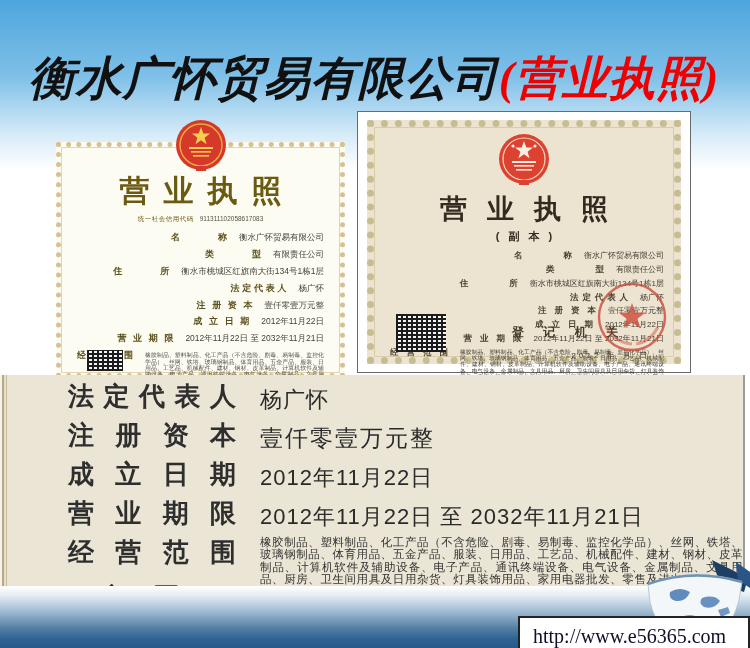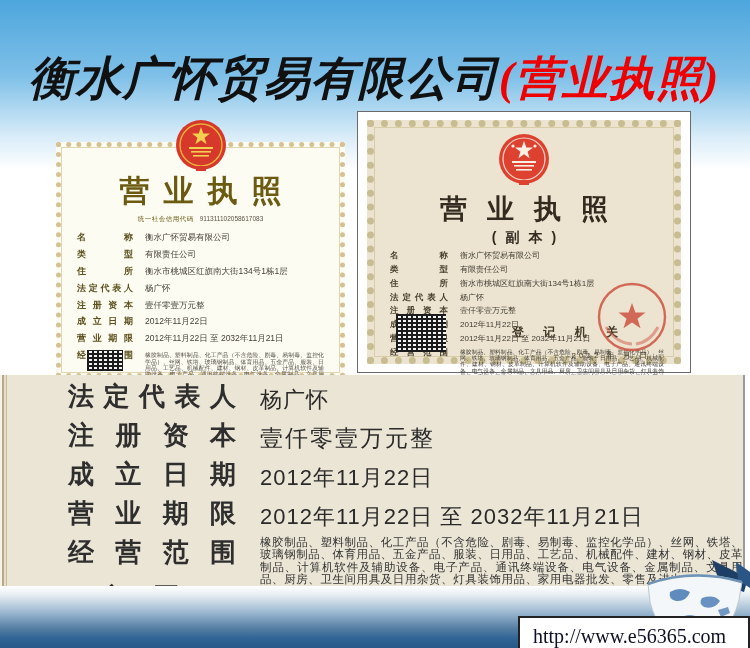--- a/index.html
+++ b/index.html
@@ -22,39 +22,39 @@
 
   
   .cert-left { position:absolute; left:56px; top:142px; width:289px; height:236px; z-index:1;
                background:#fdfcf2; border:5px dotted #d6c193; box-shadow:inset 0 0 0 1px #e3d5ae; }
   .cert-left .emblem { position:absolute; top:-28px; left:50%; transform:translateX(-50%); }
   .cl-title { margin-top:24px; text-align:center; font-weight:bold; font-size:30px;
               letter-spacing:14px; text-indent:14px; color:#6b5a10; white-space:nowrap; }
   .cl-sub { text-align:center; margin-top:3px; font-size:6.5px; color:#6b5a10; letter-spacing:.5px; }
   .cl-sub .code { color:#5a5248; margin-left:6px; letter-spacing:0; }
   .cl-fields { margin-top:9px; padding:0 16px; }
-  .crow { display:flex; align-items:flex-start; margin-bottom:7px; }
+  .crow { display:flex; align-items:flex-start; margin-bottom:7px;justify-content:flex-end; }
   .clabel { flex:none; display:inline-block; width:56px; font-size:9px; font-weight:bold;
             color:#5c501e; text-align-last:justify; line-height:1.1; }
   .cvalue { margin-left:12px; font-size:8.5px; color:#46403a; line-height:1.15; }
   .cvalue.scope { font-size:5.9px; line-height:6.4px; text-align:justify; color:#55504a; margin-top:1px; }
   .qr { background:#fff;
         background-image:repeating-linear-gradient(0deg,#1c1c1c 0 2px,transparent 2px 4px),
                          repeating-linear-gradient(90deg,#1c1c1c 0 2px,#f4f4f4 2px 5px); }
   .qr-left { position:absolute; left:26px; bottom:2px; width:36px; height:21px; }
 
   
   .cert-right-box { position:absolute; left:357px; top:111px; width:334px; height:262px; z-index:1;
                     background:#fff; border:1px solid #6a6a6a; padding:8px 9px; }
   .cert-paper { position:relative; width:100%; height:100%; background:#ece4d0;
                 border:7px dotted #c8bd92; box-shadow:inset 0 0 0 1px #d8cda6; }
   .cert-paper .emblem { position:absolute; top:6px; left:50%; transform:translateX(-50%); }
   .cr-title { margin-top:64px; text-align:center; font-weight:bold; font-size:27px;
               letter-spacing:20px; text-indent:20px; color:#332b1f; white-space:nowrap; }
-  .cr-copy { text-align:center; margin-top:2px; font-size:14px; font-weight:bold;
+  .cr-copy { text-align:center; margin-top:2px; font-size:11px; font-weight:bold;
              letter-spacing:9px; text-indent:9px; color:#332b1f; }
   .cr-meta { position:absolute; right:10px; top:96px; text-align:right; color:#4a4238; }
   .cr-meta .copyno { font-size:6px; display:block; }
   .cr-meta .regline { font-size:7.5px; display:block; margin-top:2px; letter-spacing:.5px; }
   .cr-fields { position:absolute; left:16px; right:10px; top:124px; }
   .cr-fields .crow { margin-bottom:4.5px; }
   .cr-fields .clabel { width:58px; font-size:8.5px; color:#4a4030; }
   .cr-fields .cvalue { font-size:8px; color:#3f3a33; }
   .cr-fields .cvalue.scope { width:272px; font-size:5.8px; line-height:6.2px; }
   .qr-right { position:absolute; left:22px; bottom:5px; width:50px; height:38px; }

